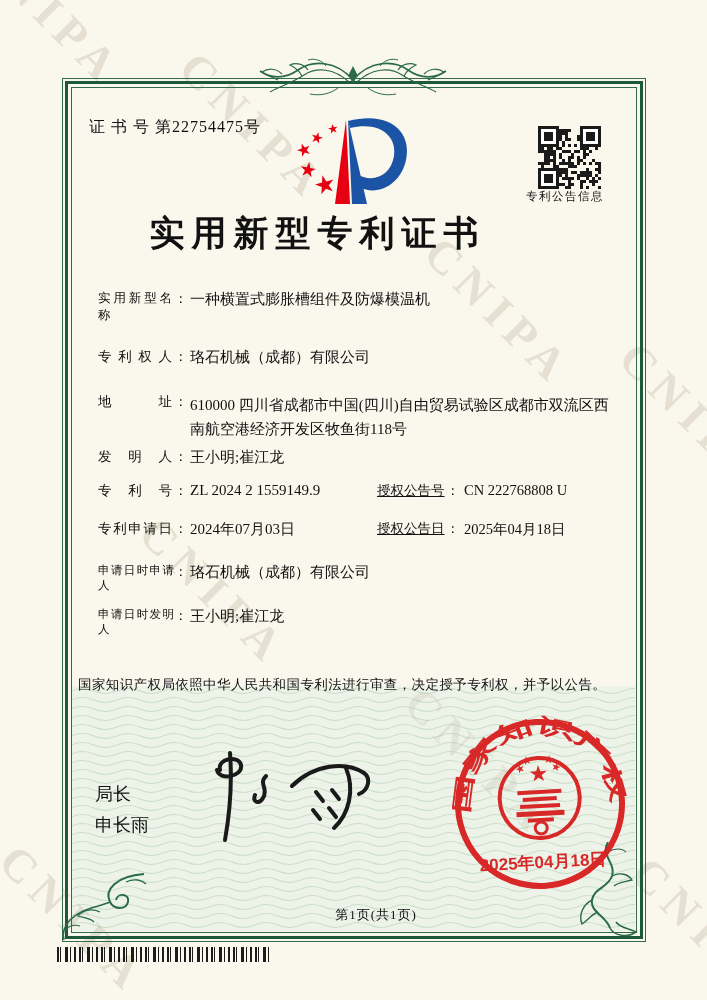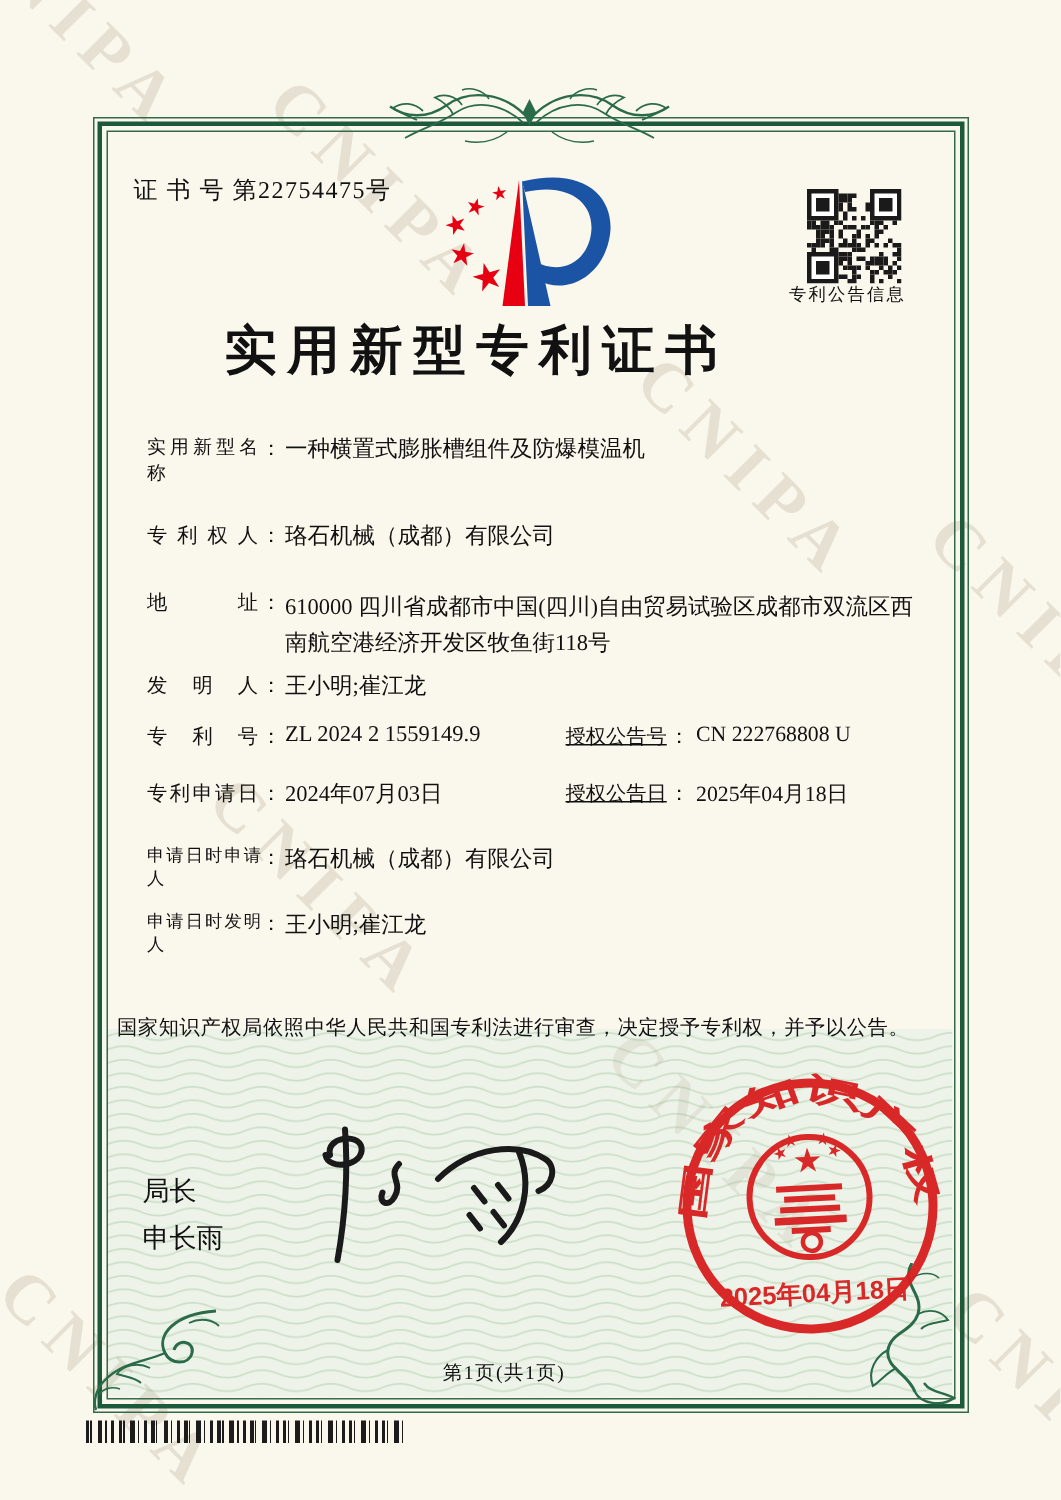--- a/index.html
+++ b/index.html
@@ -43,21 +43,21 @@
   .statement{position:absolute;left:78px;top:671px;width:552px;z-index:5;text-align:left;
              font-size:13.5px;line-height:27.5px;letter-spacing:0.4px;}
   
   .director{position:absolute;left:95px;top:779px;z-index:5;
             font-family:"Liberation Sans","DejaVu Sans",sans-serif;font-size:18px;line-height:31px;}
   .signature{position:absolute;left:196px;top:750px;z-index:6;}
   
   .seal{position:absolute;left:452px;top:716px;z-index:7;transform:rotate(-3deg);opacity:0.95;}
   
   .pagenum{position:absolute;left:62px;top:906px;width:548px;z-index:5;text-align:center;
-           font-size:13px;letter-spacing:1px;}
+           font-size:13px;letter-spacing:1px;padding-left:40px;}
   .barcode{position:absolute;left:57px;top:947px;width:213px;height:15px;z-index:5;
            background:repeating-linear-gradient(90deg,
              #1c1c1c 0 2px,transparent 2px 3px,
              #1c1c1c 3px 4px,transparent 4px 8px,
              #1c1c1c 8px 11px,transparent 11px 13px,
              #1c1c1c 13px 14px,transparent 14px 17px,
              #1c1c1c 17px 19px,transparent 19px 22px);}
 </style>
 </head>
 <body>

